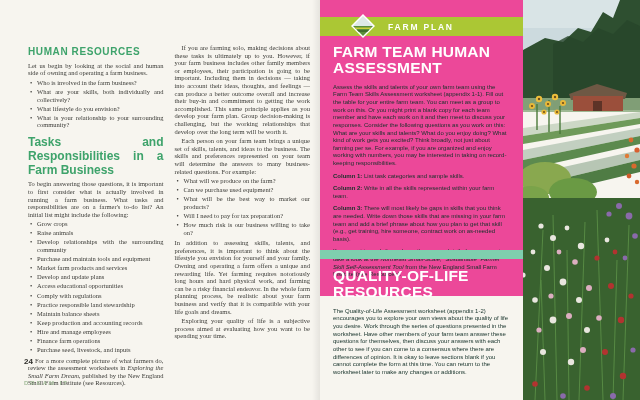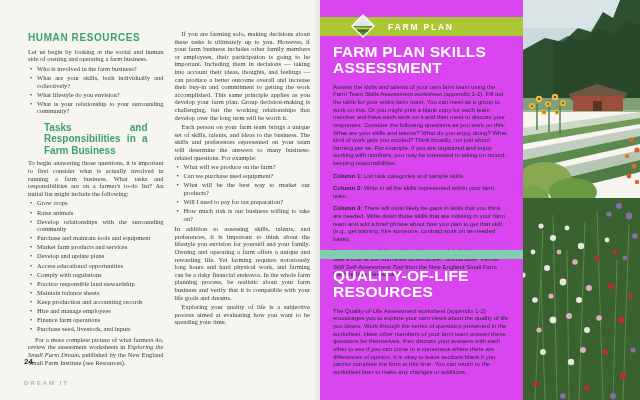--- a/index.html
+++ b/index.html
@@ -1,40 +1,40 @@
 <!DOCTYPE html>
 <html><head>
 <meta charset="utf-8">
 <style>
   * { margin:0; padding:0; box-sizing:border-box; }
   html,body { width:640px; height:400px; overflow:hidden; }
   body { font-family:"Liberation Serif", serif; background:#f7f5ef; }
   .spread { position:relative; width:640px; height:400px; display:flex; }
 
   
-  .left-page { position:relative; width:320px; height:400px; background:#f7f5ef; padding:30px 10px 0 28px; }
+  .left-page { position:relative; width:320px; height:400px; background:#f7f5ef; padding:44px 10px 0 28px; }
   .left-page::after { content:""; position:absolute; top:0; right:0; width:8px; height:100%;
     background:linear-gradient(to right, rgba(0,0,0,0), rgba(0,0,0,.07)); }
   .cols { display:flex; gap:11px; }
   .col { width:140px; font-size:6.5px; line-height:1.17; color:#3a3a36; text-align:justify; }
   h1.sec { font-family:"Liberation Sans", sans-serif; font-weight:bold; color:#3ea36b;
     font-size:10px; letter-spacing:.6px; margin:2px 0 4px; }
   h2.sub { font-family:"Liberation Sans", sans-serif; font-weight:bold; color:#3ea36b;
-    font-size:10px; line-height:1.15; margin:7px 16px 3px; }
+    font-size:12px; line-height:1.15; margin:7px 0 3px; }
   .col p { margin-bottom:2px; }
   .col p.ind { text-indent:7px; }
   ul.blist { list-style:none; margin:2px 0 3px 2px; }
   ul.blist li { padding-left:7px; position:relative; margin-bottom:1.5px; }
   ul.blist li::before { content:"•"; position:absolute; left:0; top:0; color:#3a3a36; }
   .footer { position:absolute; left:24px; bottom:14px; display:flex; align-items:baseline; gap:14px;flex-direction:column; }
   .pagenum { font-family:"Liberation Sans", sans-serif; font-weight:bold; font-size:8px; color:#2e2e2a; }
   .dreamit { font-family:"Liberation Sans", sans-serif; font-size:6px; letter-spacing:2px; color:#a4bd9b; font-weight:bold; }
 
   
-  .right-panel { position:relative; width:203px; height:400px; background:#d946ef;
+  .right-panel { position:relative; width:203px; height:296px; background:#ec4899;
     font-family:"Liberation Sans", sans-serif; color:#16322a; }
   .band { position:absolute; top:17px; left:0; width:100%; height:19px; background:#abc734;
     display:flex; align-items:center; }
   .diamond-wrap { position:absolute; left:30px; top:-4px; width:26px; height:26px; }
   .band-label { margin-left:68px; color:#ffffff; font-weight:bold; font-size:8.5px; letter-spacing:1.8px; }
   .panel-body { position:absolute; top:44px; left:13px; width:177px; }
   h1.bighead { color:#ffffff; font-weight:bold; font-size:15.5px; line-height:1.06; letter-spacing:.2px; margin-bottom:7px; }
   .panel-body p, .panel-divided p { font-size:6px; line-height:1.27; margin-bottom:5px; text-align:left; }
   .colitem { font-size:6px; line-height:1.27; margin-bottom:5px; }
   .colitem b { font-weight:bold; }
@@ -110,21 +110,21 @@
           <polygon points="13,3 23,13 3,13" fill="#dde9e6"></polygon>
           <polygon points="3,13 23,13 13,23" fill="#5a8f3c"></polygon>
           <polygon points="4.5,14.5 21.5,14.5 20,16 6,16" fill="#c9cf3a"></polygon>
           <polygon points="7,17 19,17 17,19 9,19" fill="#3f6e2d"></polygon>
         </svg>
       </span>
       <span class="band-label">FARM PLAN</span>
     </div>
 
     <div class="panel-body">
-      <h1 class="bighead">FARM PLAN SKILLS ASSESSMENT</h1>
+      <h1 class="bighead">FARM TEAM HUMAN ASSESSMENT</h1>
       <p>Assess the skills and talents of your own farm team using the Farm Team Skills Assessment worksheet (appendix 1-1). Fill out the table for your entire farm team. You can meet as a group to work on this. Or you might print a blank copy for each team member and have each work on it and then meet to discuss your responses. Consider the following questions as you work on this: What are your skills and talents? What do you enjoy doing? What kind of work gets you excited? Think broadly, not just about farming per se. For example, if you are organized and enjoy working with numbers, you may be interested in taking on record-keeping responsibilities.</p>
       <p class="colitem"><b>Column 1:</b><span> List task categories and sample skills.</span></p>
       <p class="colitem"><b>Column 2:</b><span> Write in all the skills represented within your farm team.</span></p>
       <p class="colitem"><b>Column 3:</b><span> There will most likely be gaps in skills that you think are needed. Write down those skills that are missing in your farm team and add a brief phrase about how you plan to get that skill (e.g., get training, hire someone, contract work on as-needed basis).</span></p>
       <p><span>If you want to work through another, more-detailed assessment, take a look at the </span><i>Northeast Small-Scale, “Sustainable” Farmer Skill Self-Assessment Tool</i><span> from the New England Small Farm Institute (see Resources).</span></p>
     </div>
 
     <div class="divider"></div>
 
     <div class="panel-sec2 panel-divided">

